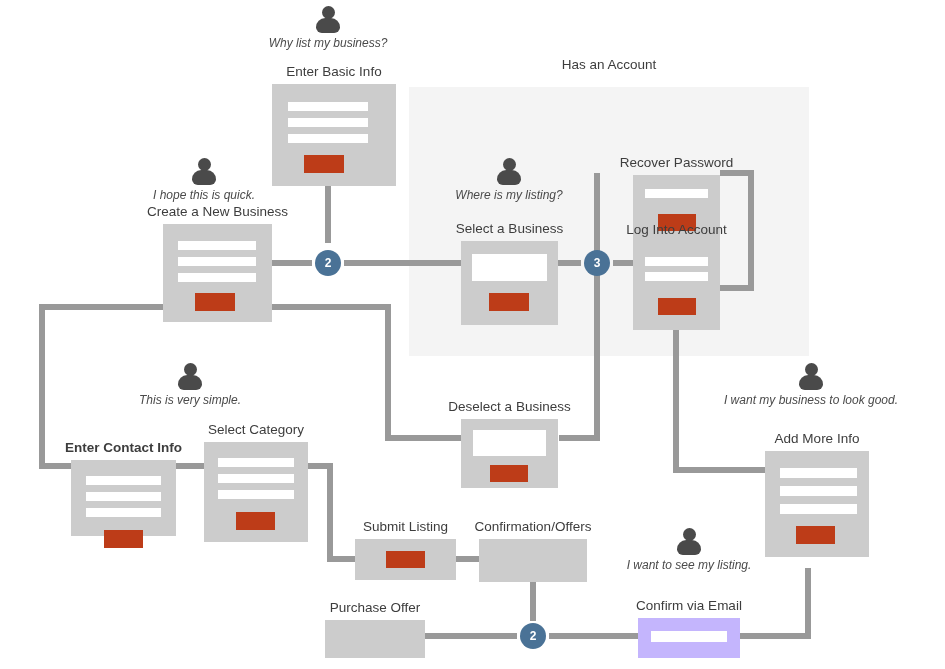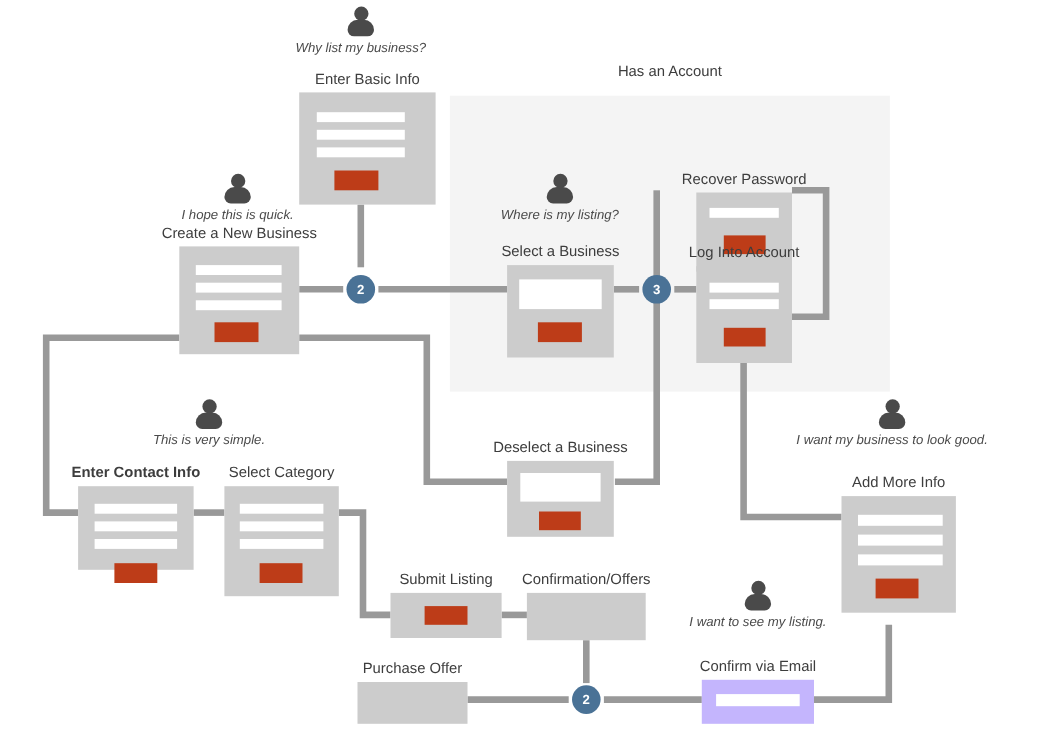--- a/index.html
+++ b/index.html
@@ -176,21 +176,21 @@
   </svg>
 
   <div class="persona" style="left:328px; top:6px;">
     <div class="avatar">
       <div class="head"></div>
         <div class="body"></div>
     </div>
     <div class="quote">Why list my business?</div>
   </div>
 
-  <div class="persona" style="left:216px; top:158px;">
+  <div class="persona" style="left:204px; top:158px;">
     <div class="avatar">
       <div class="head"></div>
         <div class="body"></div>
     </div>
     <div class="quote">I hope this is quick.</div>
   </div>
 
   <div class="persona" style="left:509px; top:158px;">
     <div class="avatar">
       <div class="head"></div>
@@ -257,21 +257,21 @@
     <div class="field" style="left:12px; top:30px; width:63px; height:9px;"></div>
     <div class="btn" style="left:25px; top:56px; width:38px; height:17px;"></div>
   </div>
 
   <div class="card" style="left:461px; top:419px; width:97px; height:69px;">
     <div class="card-label">Deselect a Business</div>
     <div class="field" style="left:12px; top:11px; width:73px; height:26px;"></div>
     <div class="btn" style="left:29px; top:46px; width:38px; height:17px;"></div>
   </div>
 
-  <div class="card" style="left:71px; top:442px; width:105px; height:76px;font-weight:bold;">
+  <div class="card" style="left:71px; top:460px; width:105px; height:76px;font-weight:bold;">
     <div class="card-label">Enter Contact Info</div>
     <div class="field" style="left:15px; top:16px; width:75px; height:9px;"></div>
     <div class="field" style="left:15px; top:32px; width:75px; height:9px;"></div>
     <div class="field" style="left:15px; top:48px; width:75px; height:9px;"></div>
     <div class="btn" style="left:33px; top:70px; width:39px; height:18px;"></div>
   </div>
 
   <div class="card" style="left:204px; top:442px; width:104px; height:100px;padding-left:16px;">
     <div class="card-label">Select Category</div>
     <div class="field" style="left:14px; top:16px; width:76px; height:9px;"></div>

